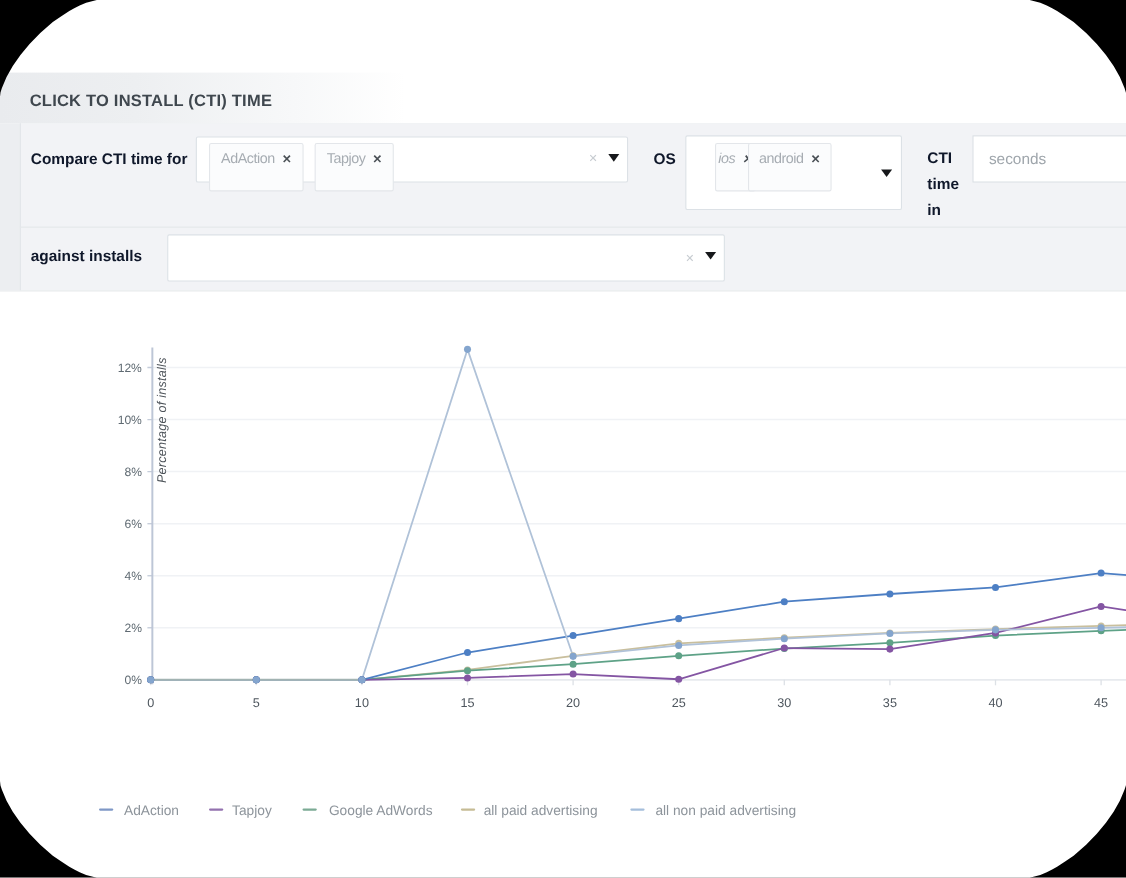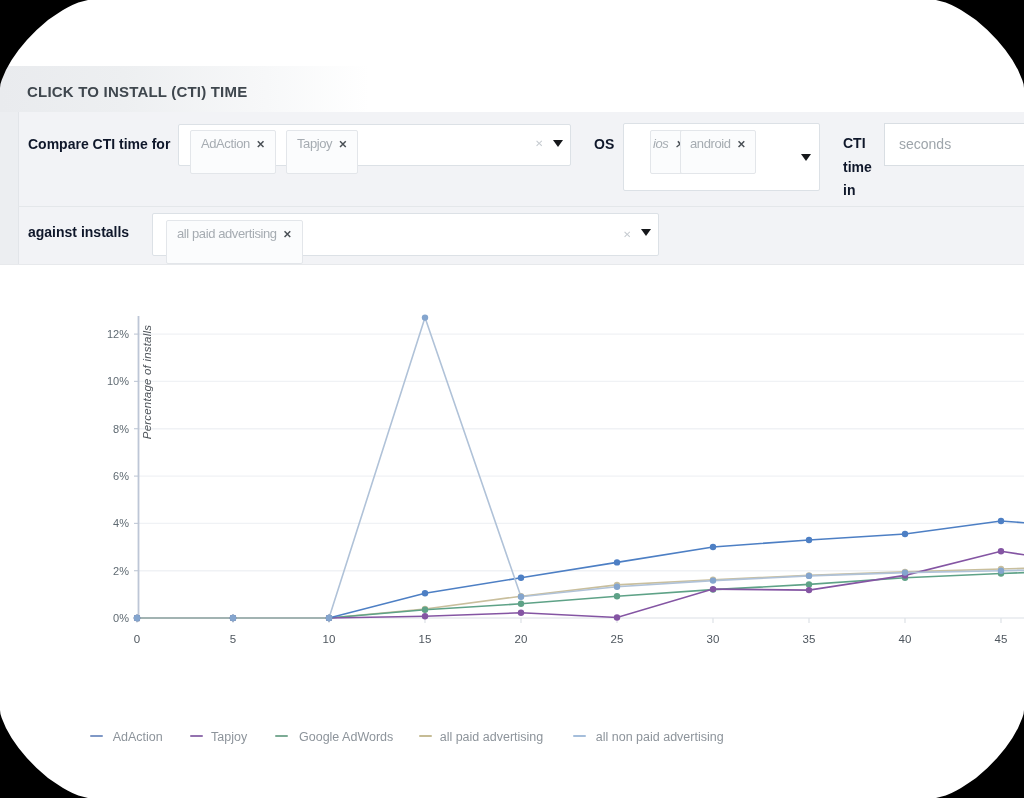--- a/index.html
+++ b/index.html
@@ -76,21 +76,20 @@
     <div class="tag" style="left:650px; top:18px; padding:0 2px;font-style:italic;">ios&nbsp;&nbsp;<b>✕</b></div>
     <div class="tag" style="left:680px; top:18px; padding:0 9px;">android&nbsp;&nbsp;<b>✕</b></div>
     <div class="caret" style="left:801px; top:41.5px;"></div>
 
     <div class="flabel" style="left:843px; top:20px; line-height:23.5px;">CTI<br>time<br>in</div>
 
     <div class="seconds" style="left:884px; top:11px; width:160px; height:43px; line-height:41px; padding-left:14px;">seconds</div>
 
     <div class="flabel" style="left:28px; top:112px;">against installs</div>
     <div class="sel" style="left:152px; top:101px; width:507px; height:43px;"></div>
-    <div class="tag" style="left:166px; top:108px; padding:0 10px;">all paid advertising&nbsp;&nbsp;<b>✕</b></div>
     <div class="clearx" style="left:623px; top:117px;">✕</div>
     <div class="caret" style="left:641px; top:117px;"></div>
   </div>
 
   <svg class="abs" style="left:0; top:280px;" width="1024" height="380" viewBox="0 280 1024 380" xmlns="http://www.w3.org/2000/svg">
 
     <g stroke="#f0f2f5" stroke-width="1.4">
       <line x1="138" y1="570.7" x2="1024" y2="570.7"></line>
       <line x1="138" y1="523.4" x2="1024" y2="523.4"></line>
       <line x1="138" y1="476.1" x2="1024" y2="476.1"></line>

